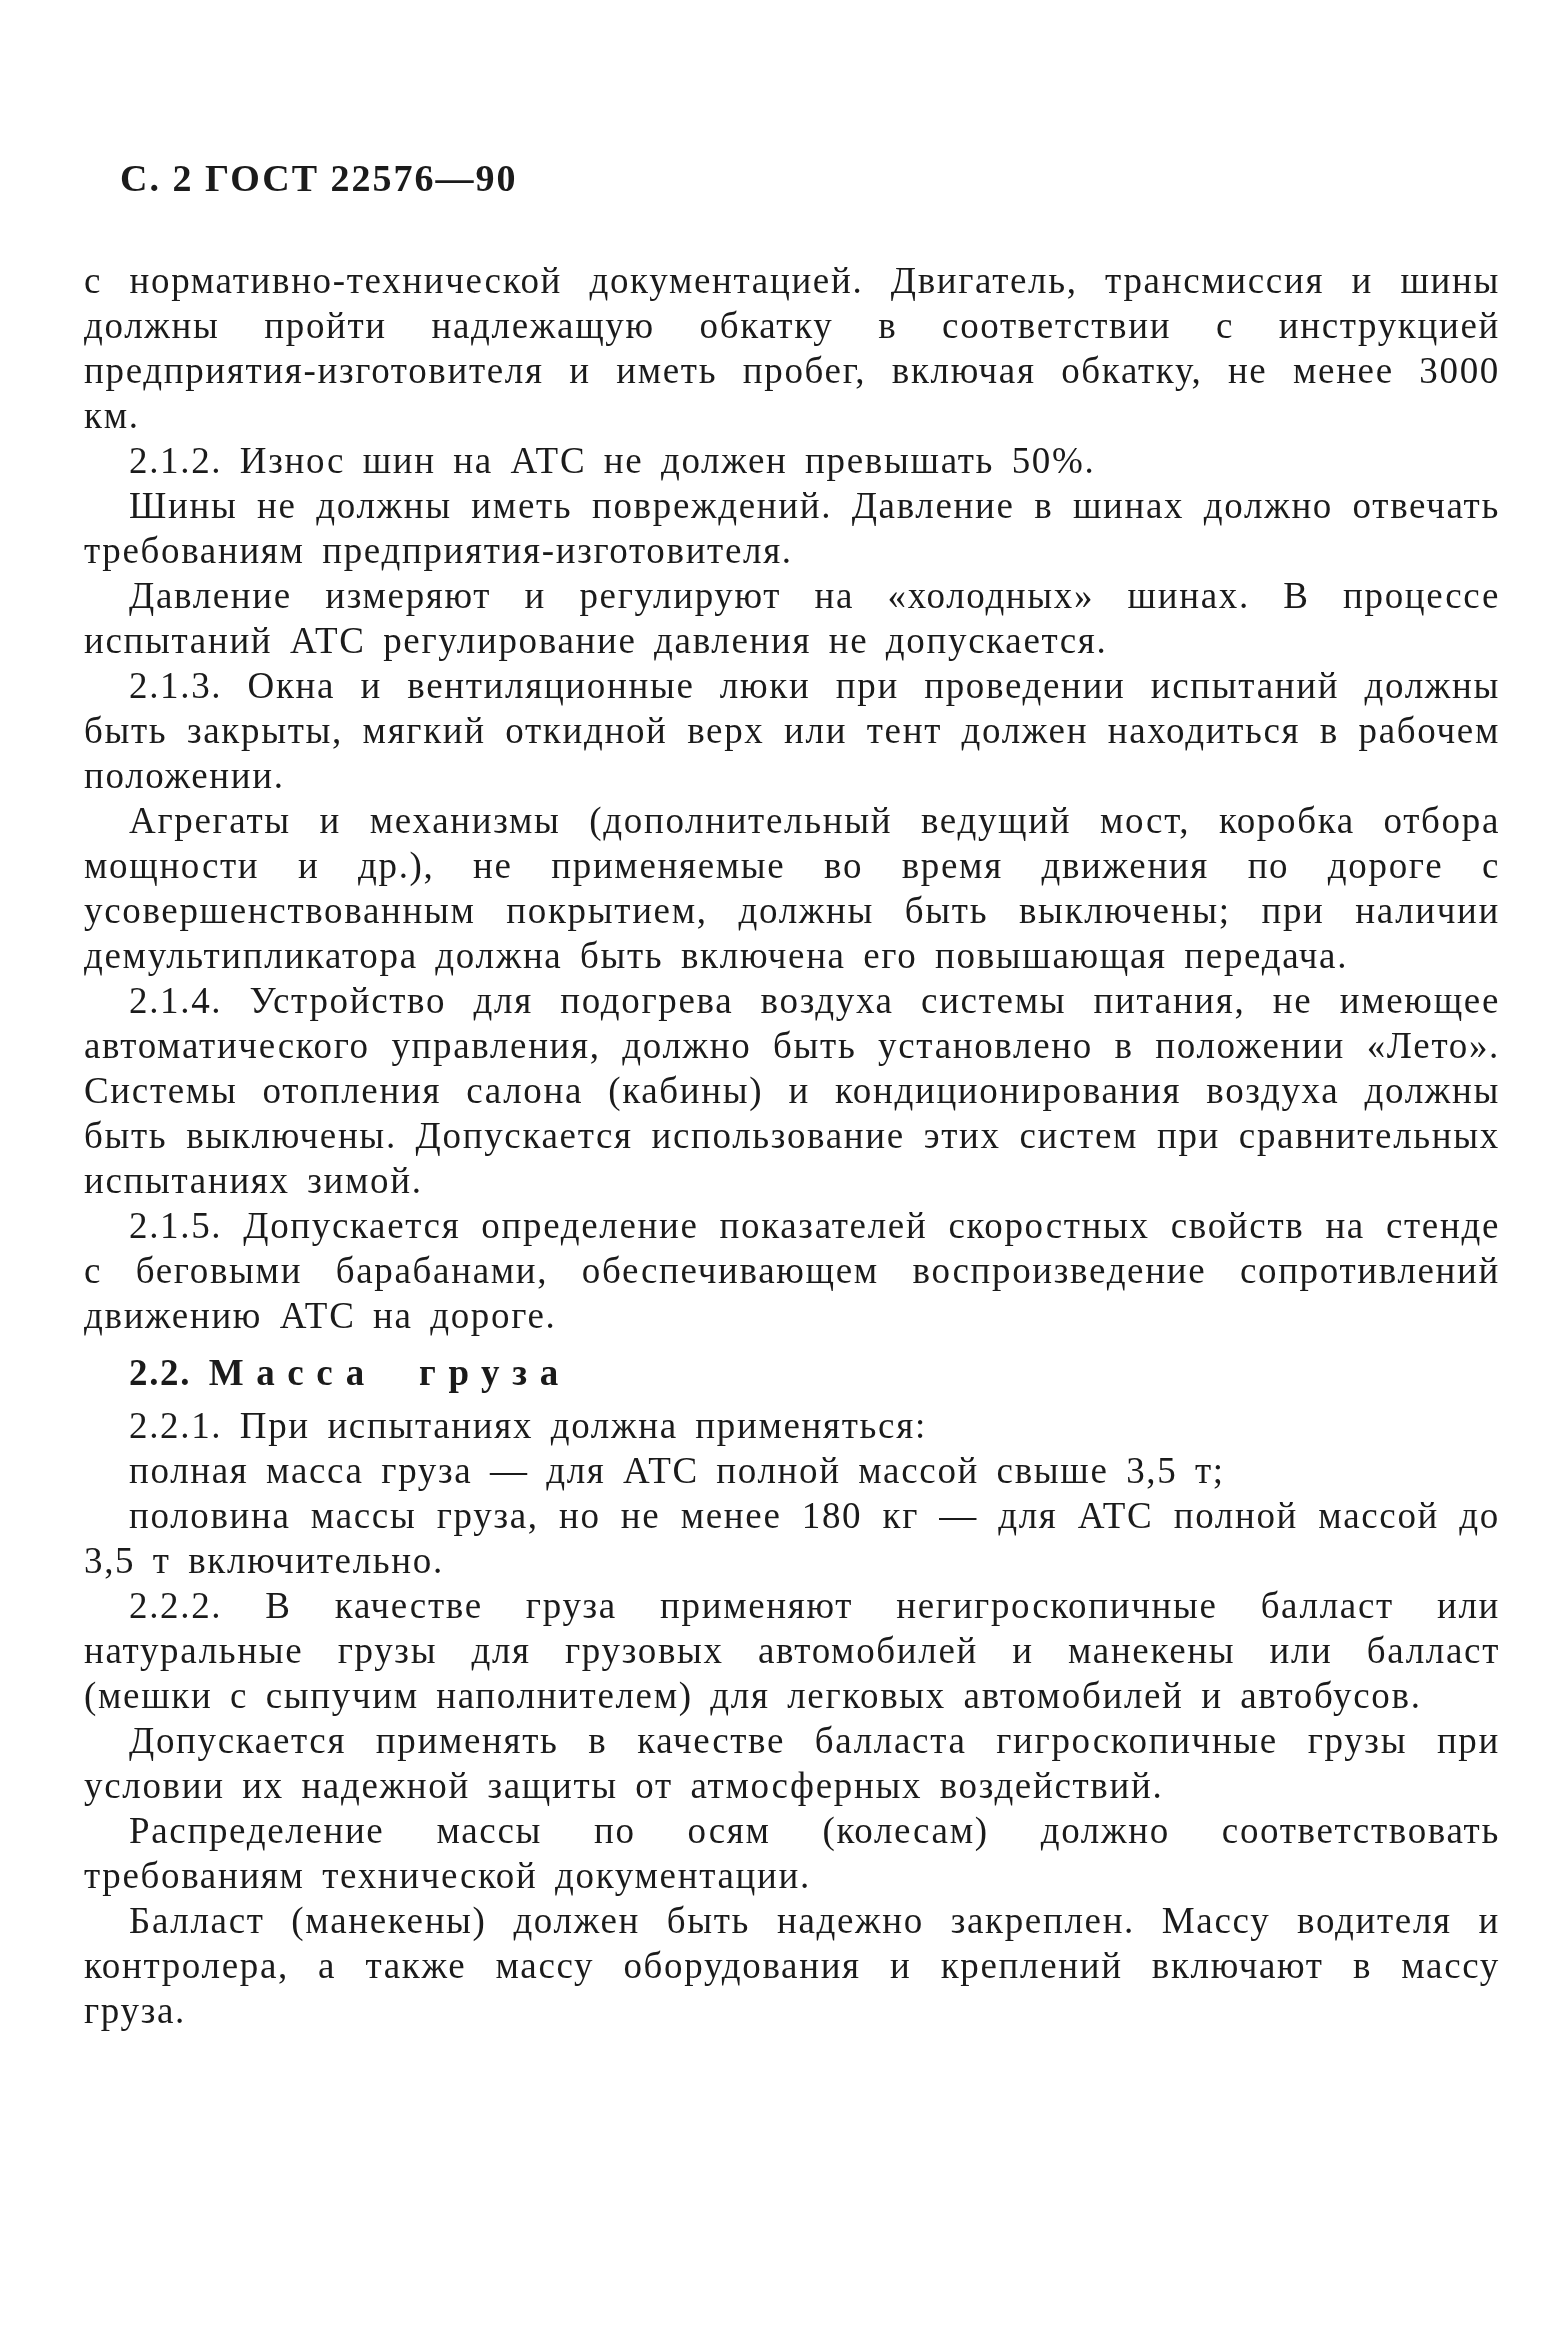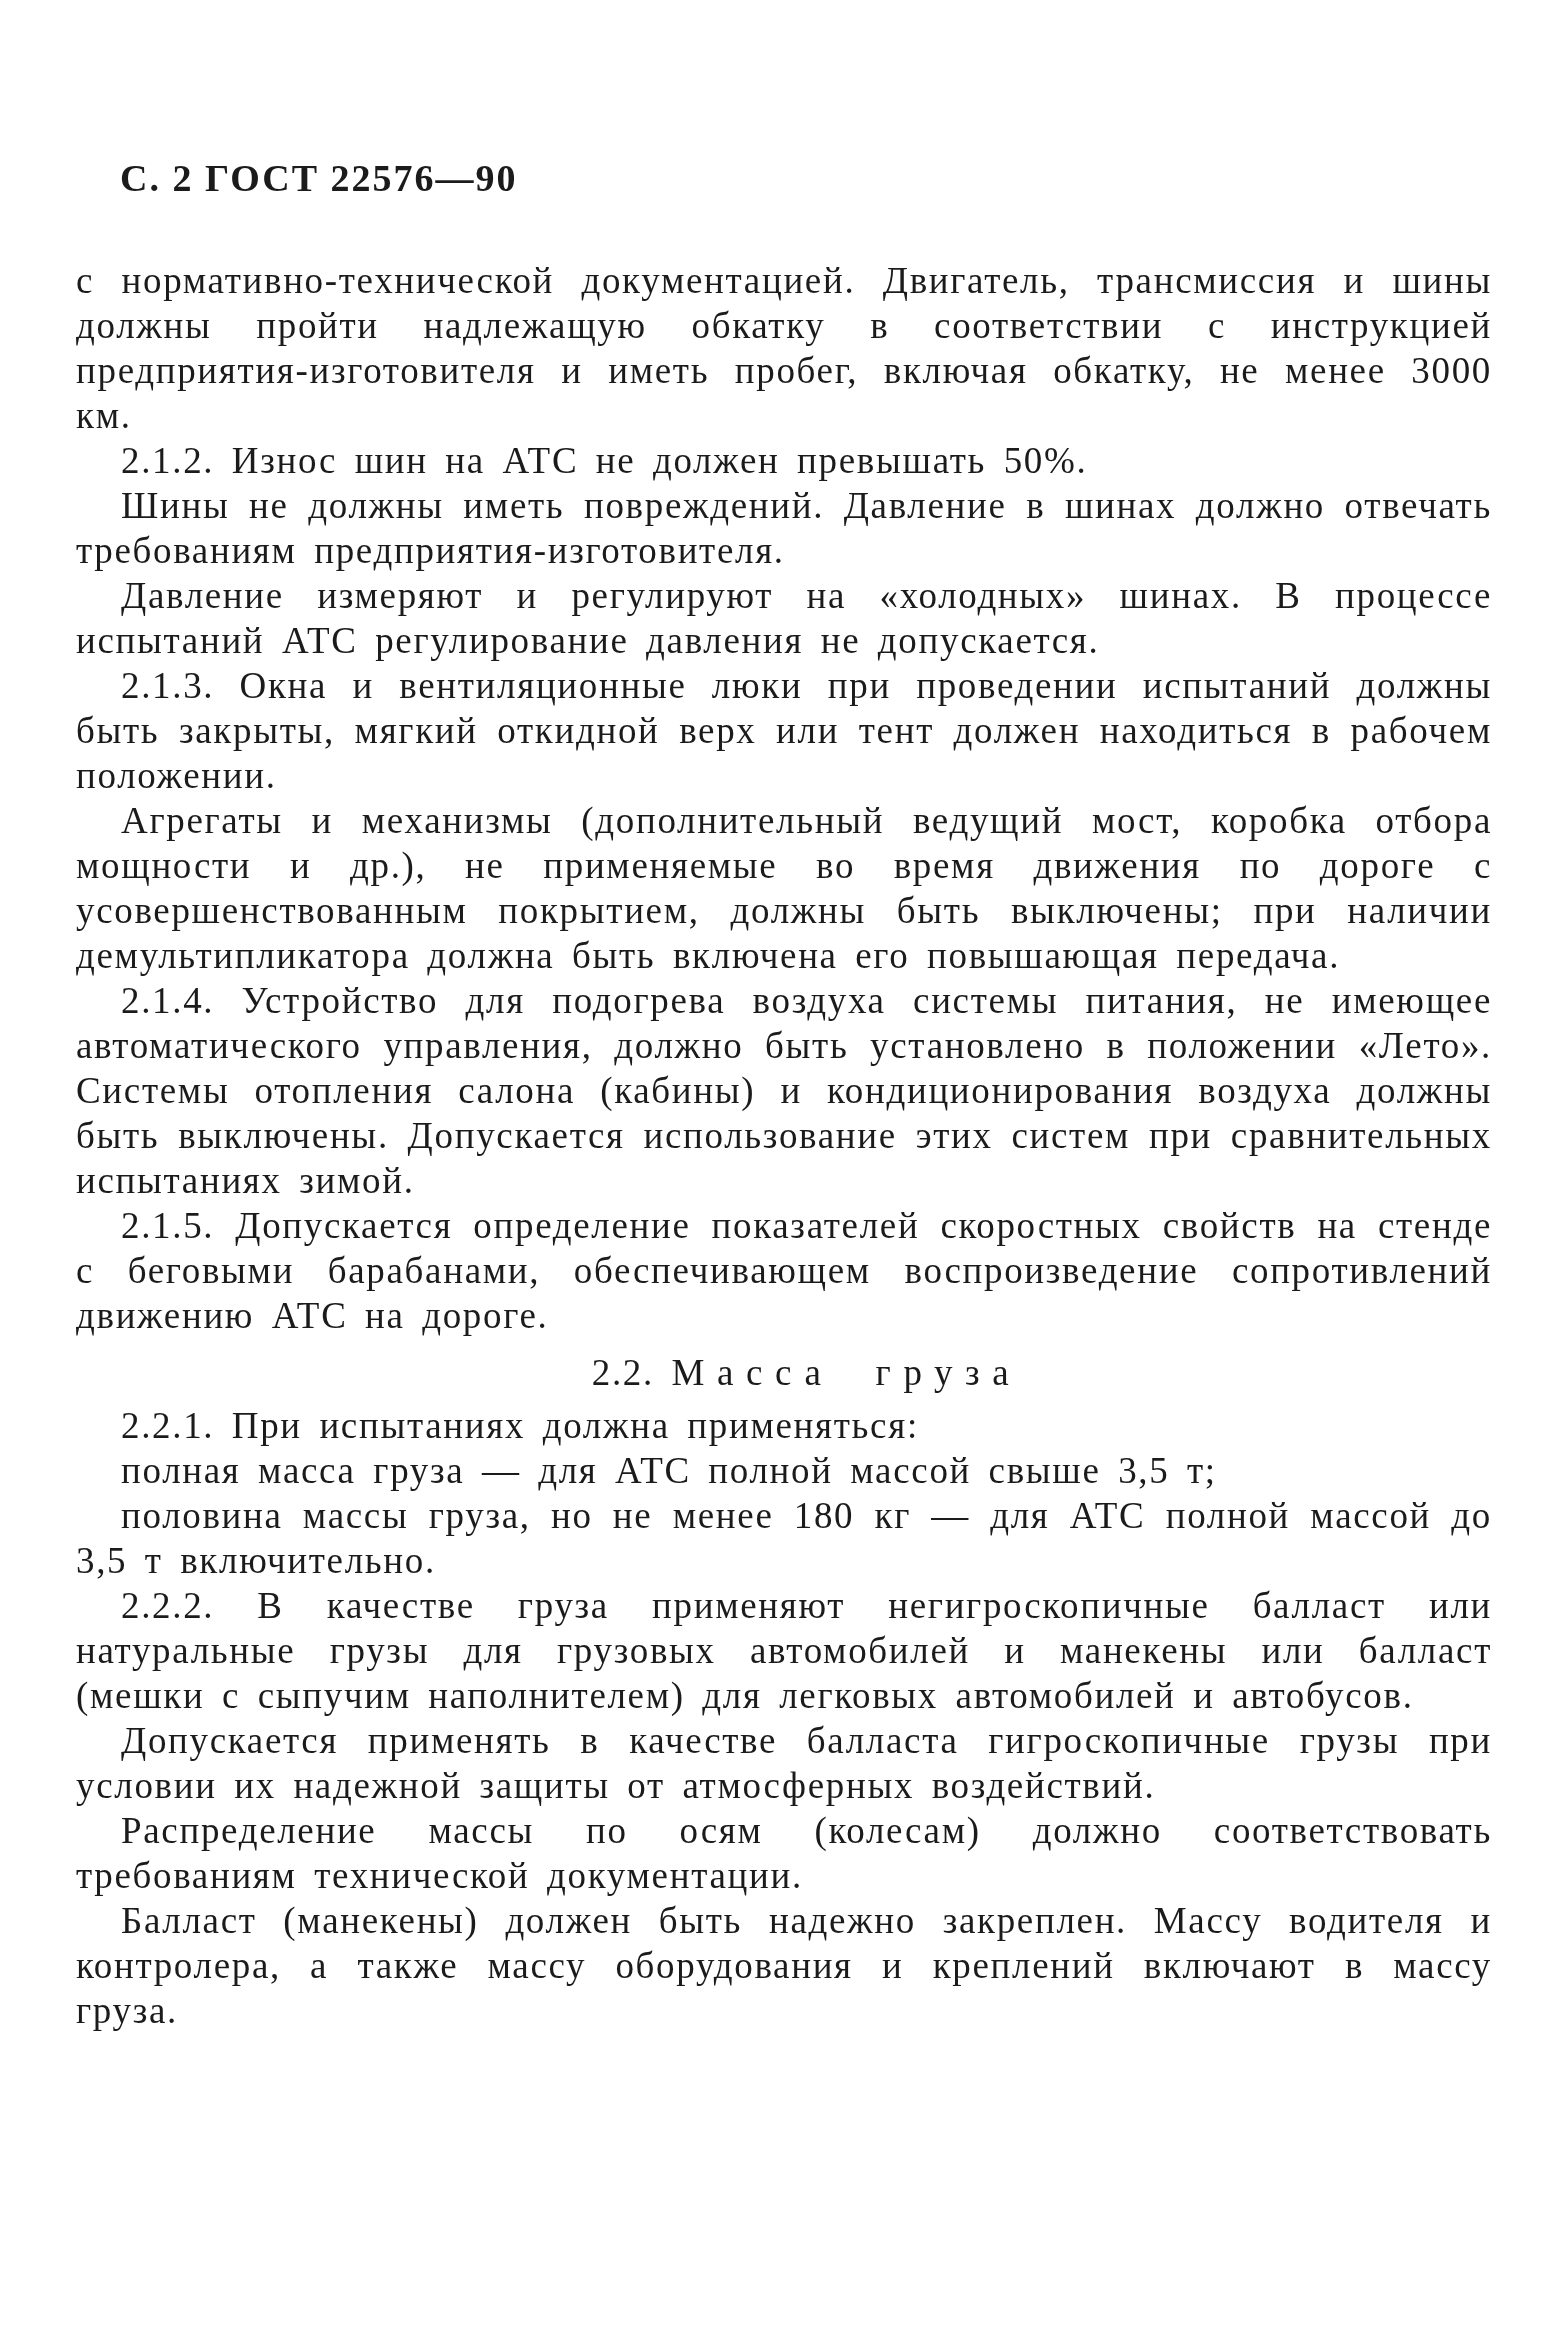--- a/index.html
+++ b/index.html
@@ -21,38 +21,39 @@
     top: 156px;
     left: 120px;
     font-size: 38px;
     font-weight: bold;
     letter-spacing: 2px;
     white-space: nowrap;
   }
   .doc-body {
     position: absolute;
     top: 258px;
-    left: 76px;
+    left: 84px;
     width: 1416px;
   }
   .doc-body p {
     margin: 0;
     font-size: 37px;
     line-height: 45px;
     text-align: justify;
     text-indent: 45px;
     letter-spacing: 0.045em;
     word-spacing: 0.18em;
   }
   .doc-body p.continuation {
     text-indent: 0;
   }
   .doc-body p.section-heading {
     margin: 11.8px 0 7.9px 0;
-    text-align: center;
+    text-align: left;
+    font-weight: bold;
   }
   .section-heading .spaced {
     letter-spacing: 0.34em;
     word-spacing: 0.55em;
   }
   .doc-body p.sub-start {
     margin-top: 8px;
   }
 </style>
 </head>

